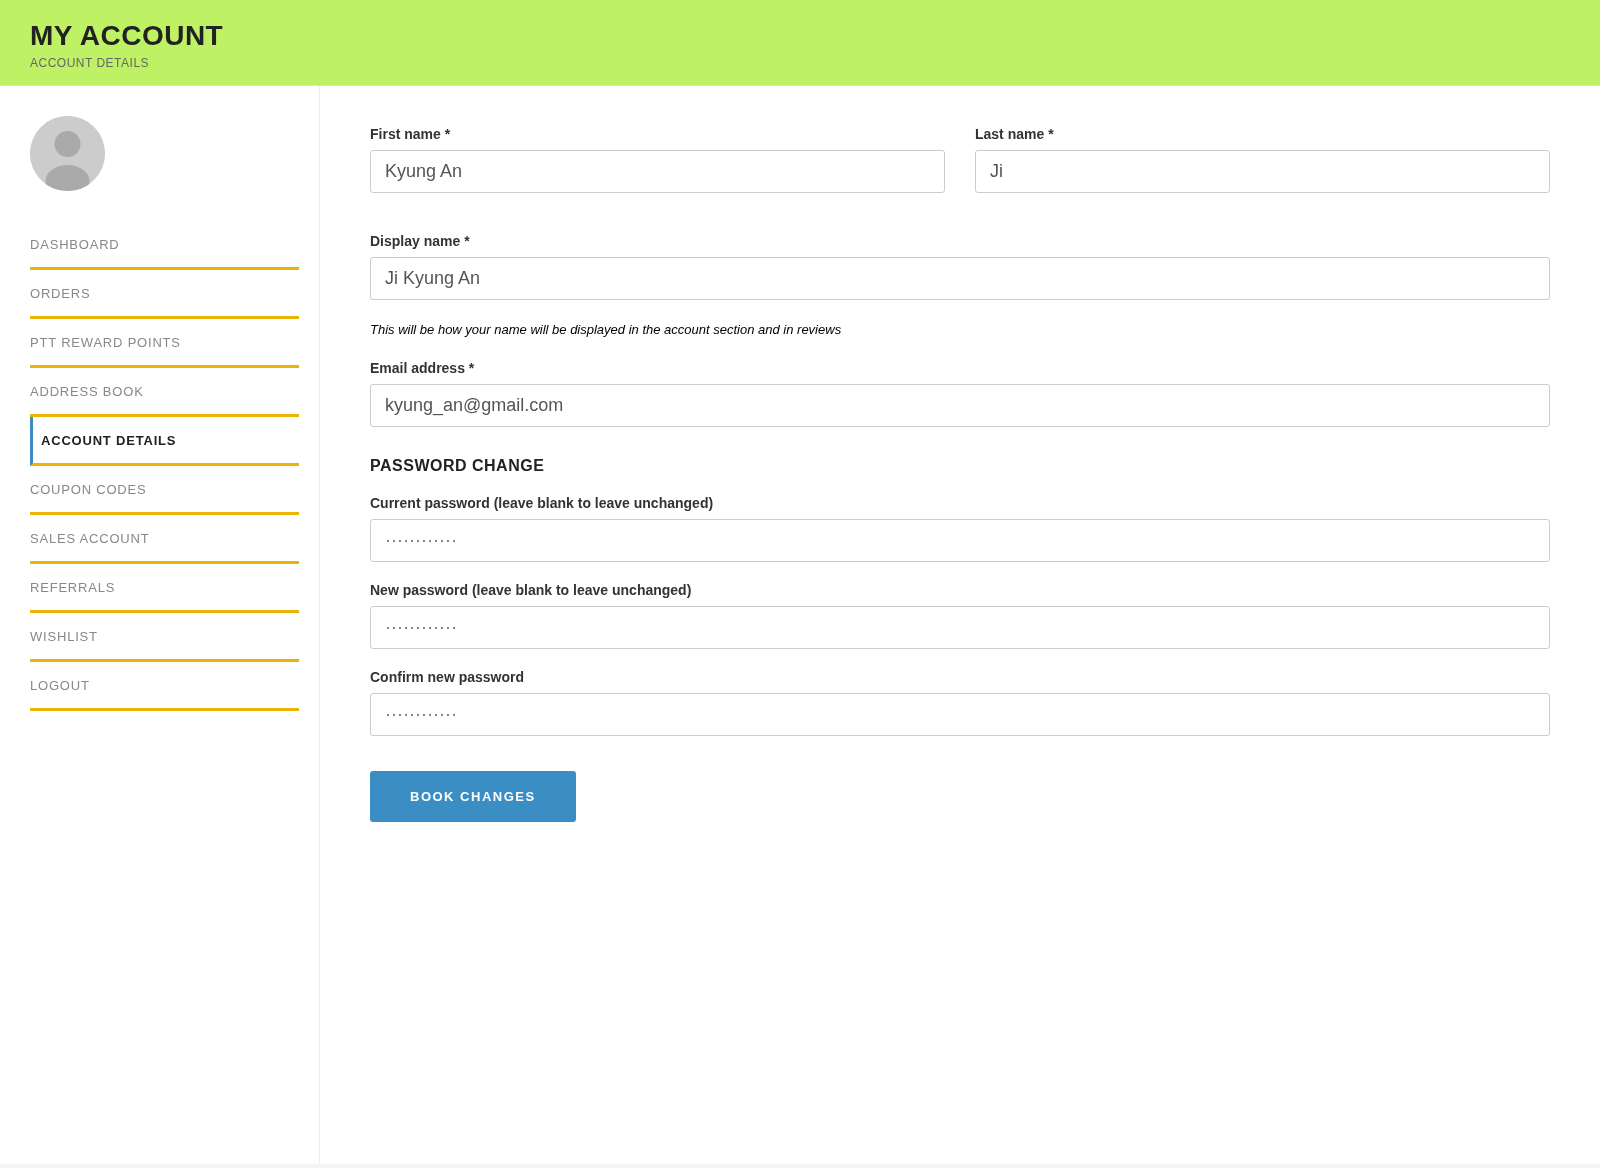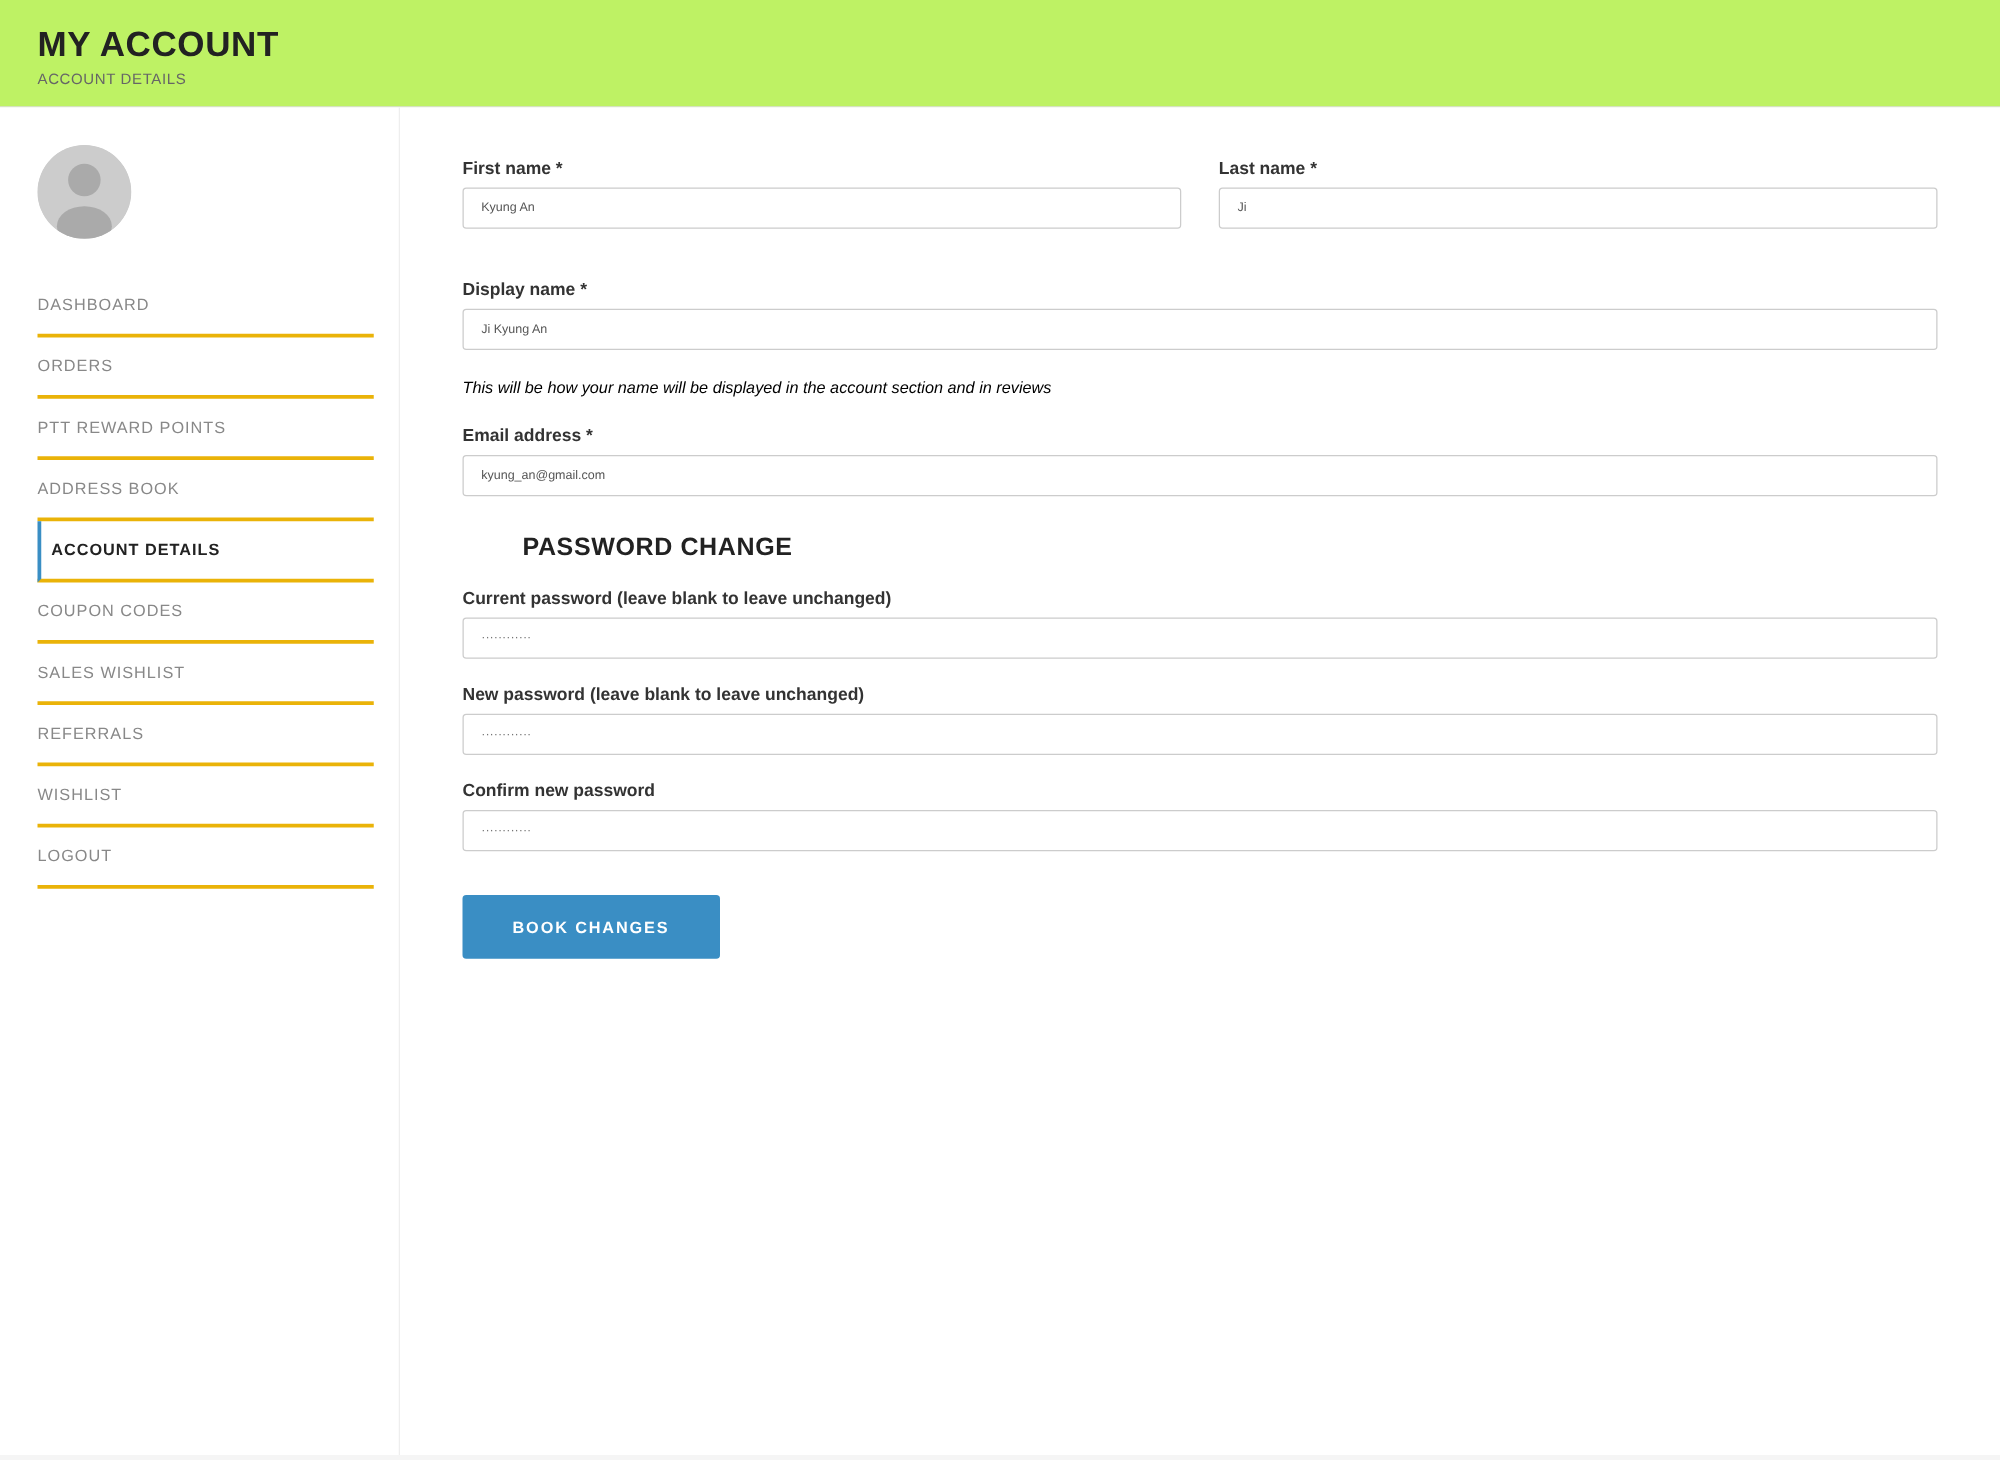--- a/index.html
+++ b/index.html
@@ -108,43 +108,42 @@
       font-size: 14px;
       font-weight: 600;
       margin-bottom: 8px;
       color: #333;
     }
 
     .form-group input {
       border: 1px solid #ccc;
       border-radius: 3px;
       padding: 10px 14px;
-      font-size: 10px;
+      font-size: 18px;
       color: #555;
       outline: none;
       background: #fff;
     }
 
     .helper-text {
       font-size: 13px;
       color: #000000;
       font-style: italic;
       margin-bottom: 20px;
       line-height: 1.5;
     }
 
     .section-title {
-      font-size: 20px;
+      font-size: 16px;
       font-weight: 900;
       color: #222;
       letter-spacing: 0.5px;
       margin-bottom: 20px;
       margin-top: 10px;
       padding-top: 10px;
-      margin-left: 48px;
     }
 
     .save-btn {
       background: #3a8ec4;
       color: #fff;
       border: none;
       padding: 18px 40px;
       font-size: 13px;
       font-weight: 700;
       letter-spacing: 1.5px;
@@ -191,21 +190,21 @@
       <li class="">
         <a>ADDRESS BOOK</a>
       </li>
       <li class="active">
         <a>ACCOUNT DETAILS</a>
       </li>
       <li class="">
         <a>COUPON CODES</a>
       </li>
       <li class="">
-        <a>SALES WISHLIST</a>
+        <a>SALES ACCOUNT</a>
       </li>
       <li class="">
         <a>REFERRALS</a>
       </li>
       <li class="">
         <a>WISHLIST</a>
       </li>
       <li class="">
         <a>LOGOUT</a>
       </li>

